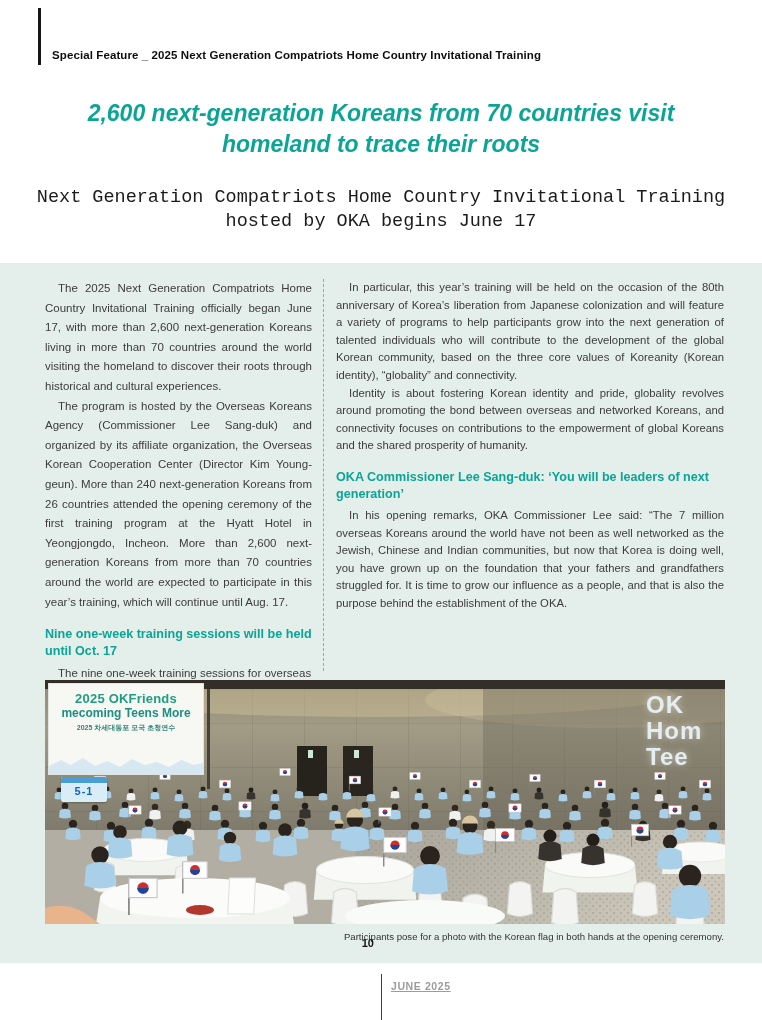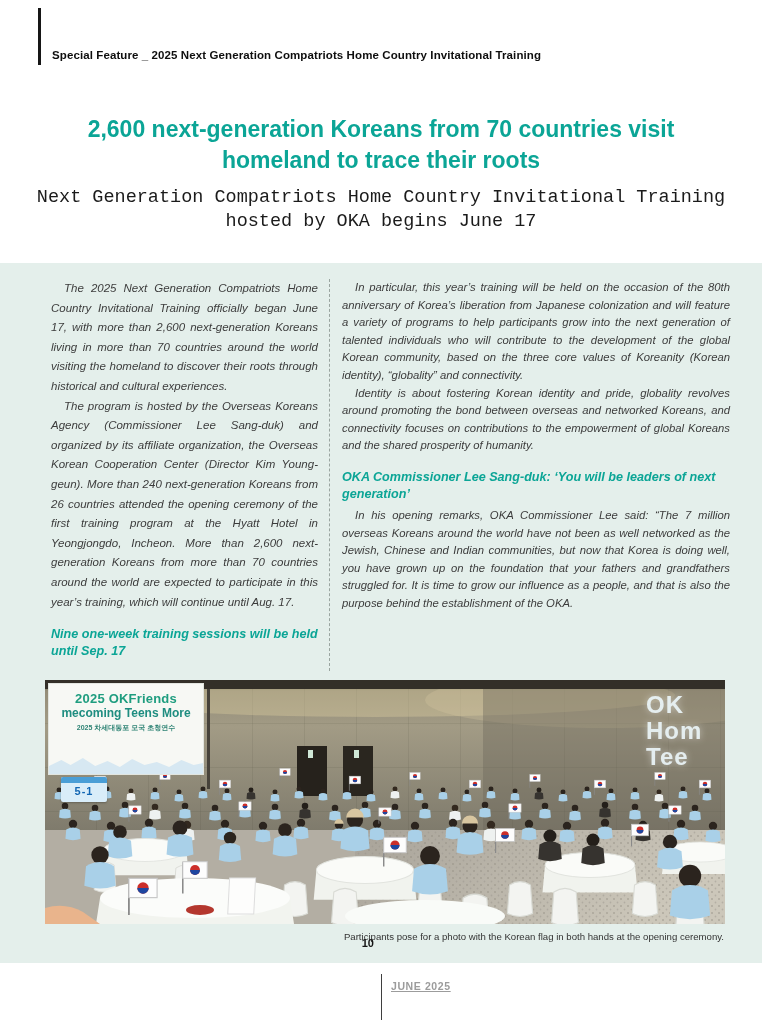--- a/index.html
+++ b/index.html
@@ -10,30 +10,30 @@
     font-family:"Liberation Sans", sans-serif; color:#3d3d3d;
   }
   
   .feature-bar { position:absolute; left:38px; top:0; width:3px; height:57px; background:#161616; }
   .feature-label {
     position:absolute; left:52px; top:41px; font-size:11.5px; font-weight:bold; color:#0e0e0e;
     letter-spacing:0.1px; white-space:nowrap;
   }
   
   .headline {
-    position:absolute; left:45px; top:106px; width:672px; text-align:center;
-    font-size:23px; line-height:31px; font-weight:bold; color:#0ba596;
+    position:absolute; left:45px; top:90px; width:672px; text-align:center;
+    font-size:23px; line-height:31px; font-weight:bold; color:#0ba596;font-style:italic;
   }
   .deck {
     position:absolute; left:26px; top:178px; width:710px; text-align:center;
     font-family:Liberation Mono, monospace; font-size:18.5px; line-height:24px; color:#1b1b1b;
   }
   
   .mint { position:absolute; left:0; top:255px; width:762px; height:700px; background:#e4efeb; }
-  .cols { position:absolute; left:51px; top:16px; width:679px; display:flex;font-style:italic; }
+  .cols { position:absolute; left:45px; top:16px; width:679px; display:flex; }
   .col-left  { width:267px; font-size:11.5px; line-height:19.6px; text-align:justify; color:#3c3c3c; }
   .col-right { width:388px; font-size:11.3px; line-height:17.6px; text-align:justify; color:#3c3c3c; }
   .col-divider { width:0; margin-left:11px; margin-right:12px; border-left:1px dashed #9aa5a0; height:392px; }
   .para { text-indent:13px; }
   .para.noindent { text-indent:0; }
   .subhead {
     color:#0ba596; font-weight:bold; font-size:12.6px; line-height:17px;
     margin:14px 0 4px 0; text-align:left;
   }
   
@@ -81,21 +81,22 @@
 
   <h1 class="headline">2,600 next-generation Koreans from 70 countries visit homeland to trace their roots</h1>
   <div class="deck">Next Generation Compatriots Home Country Invitational Training hosted by OKA begins June 17</div>
 
   <div class="mint">
 
     <div class="cols">
       <div class="col-left">
         <p class="para">The 2025 Next Generation Compatriots Home Country Invitational Training officially began June 17, with more than 2,600 next-generation Koreans living in more than 70 countries around the world visiting the homeland to discover their roots through historical and cultural experiences.</p>
         <p class="para">The program is hosted by the Overseas Koreans Agency (Commissioner Lee Sang-duk) and organized by its affiliate organization, the Overseas Korean Cooperation Center (Director Kim Young-geun). More than 240 next-generation Koreans from 26 countries attended the opening ceremony of the first training program at the Hyatt Hotel in Yeongjongdo, Incheon. More than 2,600 next-generation Koreans from more than 70 countries around the world are expected to participate in this year’s training, which will continue until Aug. 17.</p>
-        <h3 class="subhead">Nine one-week training sessions will be held until Sep. 17</h3>
+        <h3 class="subhead">Nine one-week training sessions will be held until Oct. 17</h3>
+        <p class="para">The nine one-week training sessions for overseas</p>
       </div>
       <div class="col-divider"></div>
       <div class="col-right">
         <p class="para">In particular, this year’s training will be held on the occasion of the 80th anniversary of Korea’s liberation from Japanese colonization and will feature a variety of programs to help participants grow into the next generation of talented individuals who will contribute to the development of the global Korean community, based on the three core values of Koreanity (Korean identity), “globality” and connectivity.</p>
         <p class="para">Identity is about fostering Korean identity and pride, globality revolves around promoting the bond between overseas and networked Koreans, and connectivity focuses on contributions to the empowerment of global Koreans and the shared prosperity of humanity.</p>
         <h3 class="subhead">OKA Commissioner Lee Sang-duk: ‘You will be leaders of next generation’</h3>
         <p class="para">In his opening remarks, OKA Commissioner Lee said: “The 7 million overseas Koreans around the world have not been as well networked as the Jewish, Chinese and Indian communities, but now that Korea is doing well, you have grown up on the foundation that your fathers and grandfathers struggled for. It is time to grow our influence as a people, and that is also the purpose behind the establishment of the OKA.</p>
       </div>
     </div>
 

